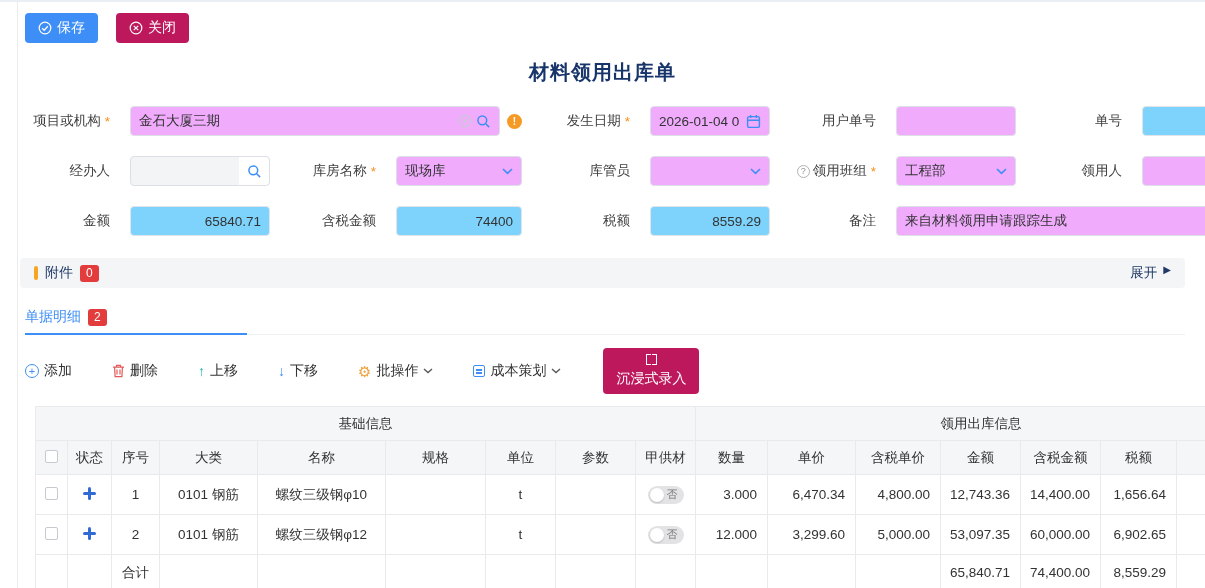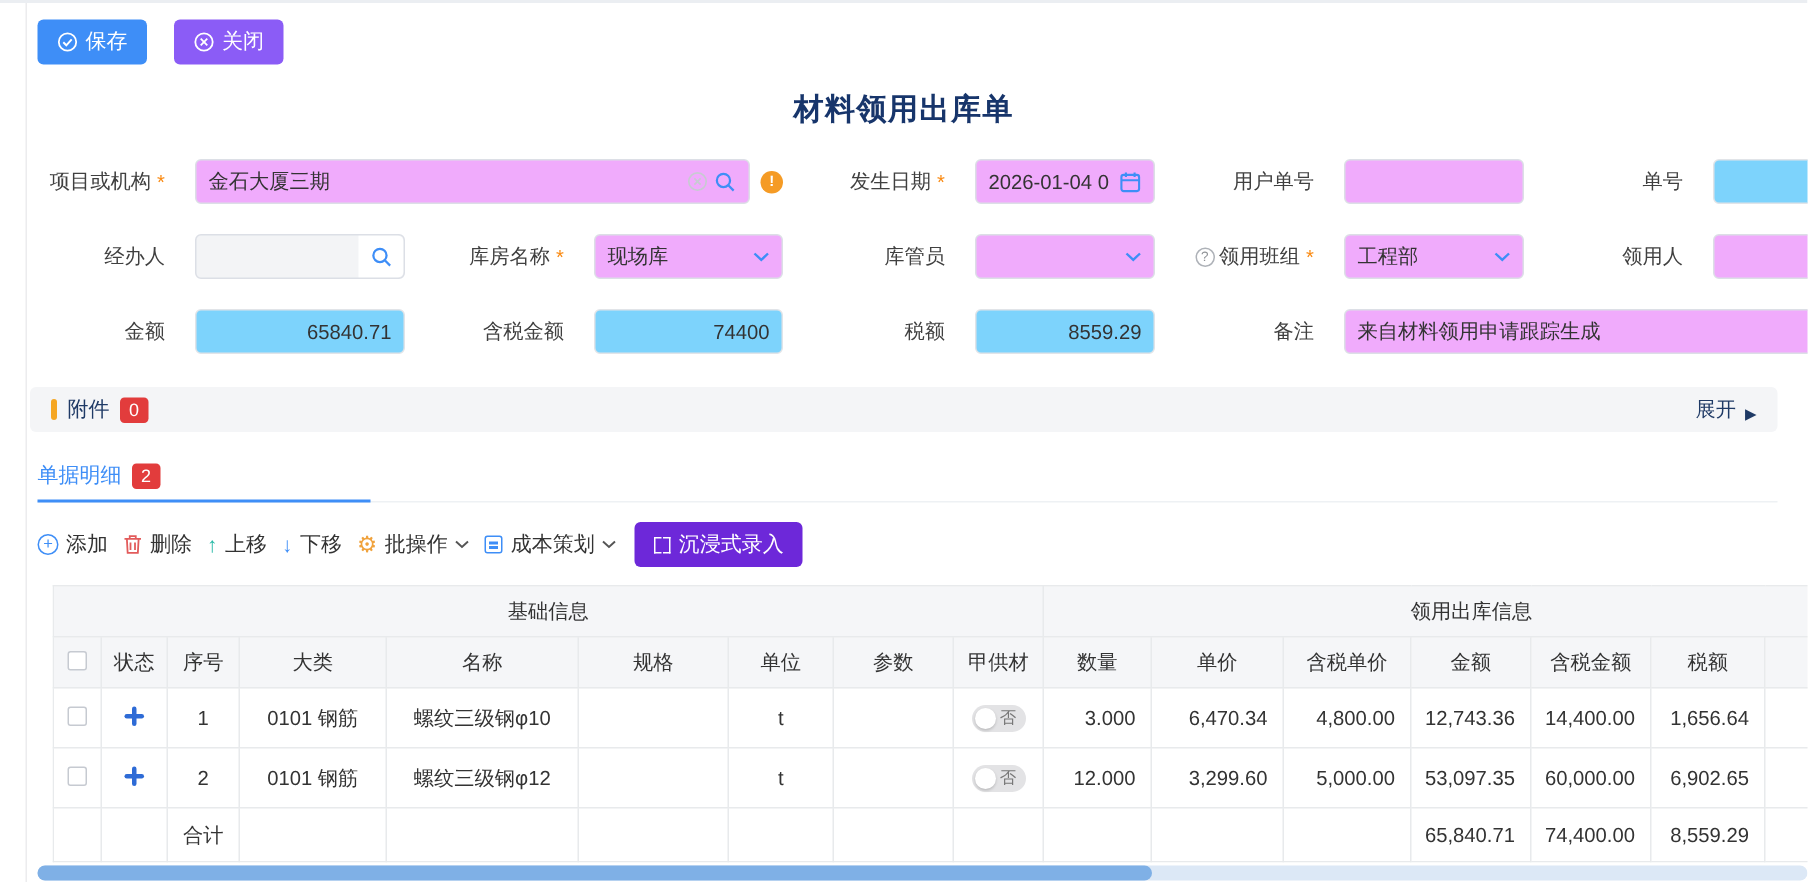--- a/index.html
+++ b/index.html
@@ -6,21 +6,21 @@
   html,body { width:1205px; height:588px; overflow:hidden; background:#fff;
     font-family:"Liberation Sans","DejaVu Sans",sans-serif; color:#333; }
   .page { position:relative; width:1205px; height:588px; border-top:2px solid #ebeef2; }
   .page::before { content:''; position:absolute; left:17px; top:0; bottom:0; width:1px; background:#ececee; }
 
   
   .actions { display:flex; gap:18px; padding:11px 0 0 25px; }
   .btn { display:inline-flex; align-items:center; gap:5px; border:none; border-radius:4px;
     color:#fff; font-size:14px; padding:6px 13px; cursor:pointer; font-family:inherit; }
   .btn-save { background:#3e8ef7; }
-  .btn-close { background:#8b5cf6; }
+  .btn-close { background:#be185d; }
 
   
   .title { text-align:center; font-size:20px; font-weight:bold; color:#17356b; letter-spacing:1px; margin-top:16px; }
 
   
   .form { display:grid; margin:20px 0 0 25px; width:1157px;
     grid-template-columns:85px 140px 86px 126px 88px 120px 86px 120px 86px 120px;
     column-gap:8px; row-gap:11px; align-items:center;gap:20px; }
   .lbl { font-size:13.5px; color:#404040; text-align:right; white-space:nowrap;
     display:flex; justify-content:flex-end; align-items:center; gap:3px; }
@@ -46,42 +46,42 @@
   .q-icon::before { content:'?'; }
 
   
   .bar { margin:22px 20px 0 20px; height:30px; background:#f4f5f7; border-radius:4px;
     display:flex; align-items:center; padding:0 14px; gap:7px; }
   .pill { width:4px; height:14px; border-radius:2px; background:#f5a623; }
   .bar-label { font-size:14px; color:#1f3a66; }
   .badge { background:#e23c3c; color:#fff; font-size:12px; border-radius:3px;
     padding:1px 6px; line-height:15px; }
   .bar .spacer { flex:1; }
-  .expand { font-size:13.5px; color:#1f3a66; display:inline-flex; align-items:flex-end; gap:6px; cursor:pointer; }
+  .expand { font-size:13.5px; color:#1f3a66; display:inline-flex; align-items:flex-start; gap:6px; cursor:pointer; }
   .expand .arr { font-size:10px; }
 
   
   .tabs-row { margin:20px 0 0 25px; width:1160px; border-bottom:1px solid #eef1f4; display:flex; }
   .tab-head { width:222px; display:flex; align-items:center; gap:7px; padding-bottom:7px;
     border-bottom:2px solid #3e8ef7; margin-bottom:-1px; cursor:pointer; }
   .tab-head .tab-label { color:#3e8ef7; font-size:14px; }
 
   
-  .grid-toolbar { display:flex; align-items:center; gap:10px; margin:13px 0 0 25px; }
+  .grid-toolbar { display:flex; align-items:center; gap:40px; margin:13px 0 0 25px; }
   .titem { display:inline-flex; align-items:center; gap:5px; font-size:14px; color:#333; cursor:pointer; }
   .addc { width:14px; height:14px; border:1.3px solid #3e8ef7; border-radius:50%; color:#3e8ef7;
     font-size:11px; line-height:1; display:inline-flex; align-items:center; justify-content:center; }
   .addc::before { content:'+'; }
   .arrow-up { color:#23b8a5; font-weight:bold; }
   .arrow-down { color:#3e8ef7; font-weight:bold; }
   .gear { color:#f0a23c; font-size:15px; line-height:1; }
   .cost-icon { width:12px; height:12px; border:1.5px solid #3e8ef7; border-radius:2px; position:relative; display:inline-block; }
   .cost-icon::after { content:''; position:absolute; left:2px; right:2px; top:3px; height:1.5px;
     background:#3e8ef7; box-shadow:0 3px 0 #3e8ef7; }
-  .btn-immersive { background:#6d28d9; margin-left:2px; }
+  .btn-immersive { background:#be185d; margin-left:2px;flex-direction:column; }
   .imm-icon { width:11px; height:11px; position:relative; display:inline-block; }
   .imm-icon::before { content:''; position:absolute; left:0; top:0; bottom:0; width:4px;
     border:1.5px solid #fff; border-right:none; }
   .imm-icon::after { content:''; position:absolute; right:0; top:0; bottom:0; width:4px;
     border:1.5px solid #fff; border-left:none; }
 
   
   .grid-wrap { margin:12px 0 0 35px; width:1180px; overflow:hidden; }
   table { border-collapse:collapse; table-layout:fixed; width:1231px; font-size:13.5px; }
   th, td { border:1px solid #e8eaec; }

